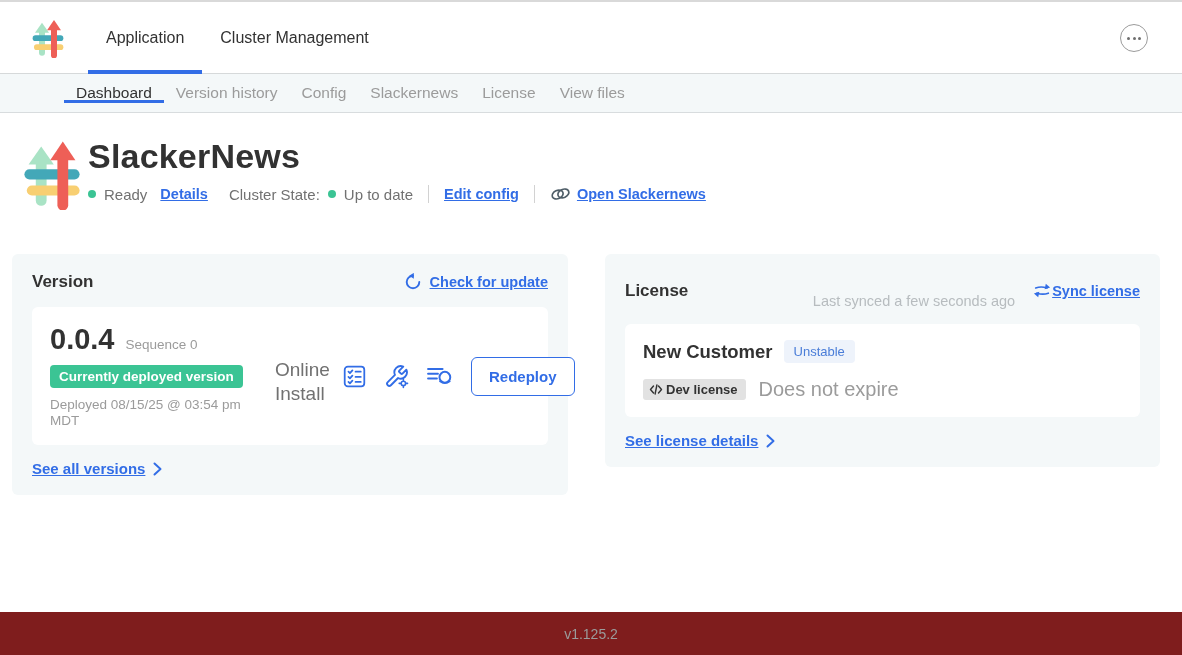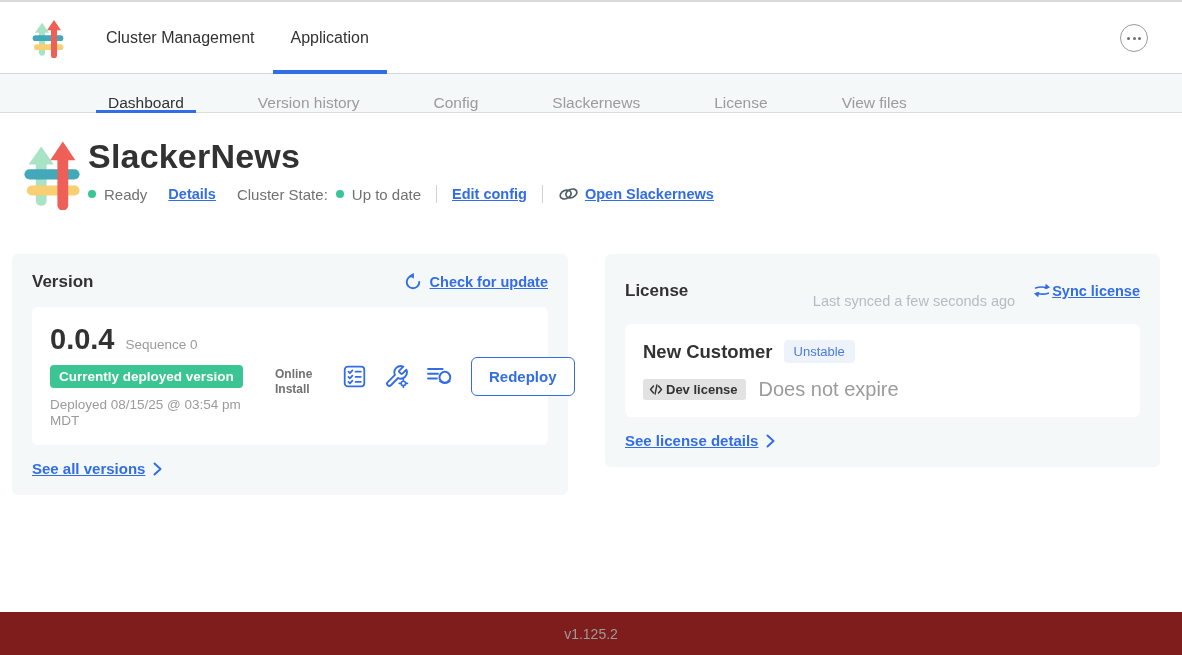--- a/index.html
+++ b/index.html
@@ -39,40 +39,40 @@
   .menu-button{
     position:absolute;right:34px;top:22px;width:28px;height:28px;
     border-radius:50%;border:1.5px solid #9b9b9b;background:#fff;
     display:flex;align-items:center;justify-content:center;gap:2.5px;cursor:pointer;
   }
   .menu-button i{width:3px;height:3px;border-radius:50%;background:#6f6f6f;display:block;}
   
   .subnav{
     height:39px;background:var(--cardbg);
     border-bottom:1px solid #d8dcde;
-    display:flex;align-items:flex-end;
-    padding-left:96px;column-gap:50px;
+    display:flex;align-items:center;
+    padding-left:64px;
   }
   .tab{
     display:flex;align-items:center;padding:0 12px;
     font-size:15.5px;color:var(--lightgray);cursor:pointer;position:relative;white-space:nowrap;
   }
   .tab.active{color:var(--dark);}
   .tab.active::after{
     content:"";position:absolute;left:0;right:0;bottom:-1px;height:3px;background:var(--blue);
   }
   
   .masthead{margin:25px 0 0 16px;display:flex;align-items:flex-start;}
   .logo-large{width:72px;height:72px;flex:0 0 auto;}
   .app-title{font-size:34px;font-weight:bold;color:var(--dark);letter-spacing:.2px;line-height:1.1;}
   .status-row{display:flex;align-items:center;margin-top:10px;font-size:15px;color:var(--gray);}
   .dot{width:8px;height:8px;border-radius:50%;background:var(--green);display:inline-block;margin-right:8px;flex:0 0 auto;}
   .blue-link{color:var(--blue);text-decoration:underline;font-weight:bold;cursor:pointer;}
   .status-row .sep{width:1px;height:18px;background:#d2d2d2;margin:0 15px;}
-  .status-row .details{margin-left:21px;font-size:14.5px;}
+  .status-row .details{margin-left:13px;font-size:14.5px;}
   .status-row .cluster-label{margin-left:21px;margin-right:8px;}
   .open-app{display:flex;align-items:center;gap:6px;}
   
   .cards{margin-top:44px;padding:0 12px;display:flex;gap:37px;align-items:flex-start;}
   .card{background:var(--cardbg);border-radius:6px;padding:18px 20px;}
   .card.version{width:556px;}
   .card.license{width:555px;}
   .card-head{display:flex;align-items:center;}
   .card-title{font-size:17px;font-weight:bold;color:var(--dark);}
   .card-head .right{margin-left:auto;display:flex;align-items:center;gap:8px;}
@@ -84,21 +84,21 @@
   .ver-left{width:225px;flex:0 0 auto;}
   .ver-num-row{display:flex;align-items:baseline;gap:11px;}
   .ver-num{font-size:29px;font-weight:bold;color:var(--dark);}
   .ver-seq{font-size:13.5px;color:var(--lightgray);}
   .deployed-badge{
     display:inline-block;margin-top:9px;background:var(--green);color:#fff;
     font-size:13.5px;font-weight:bold;padding:4px 9px;border-radius:4px;
   }
   .deployed-at{margin-top:9px;font-size:13.5px;color:var(--lightgray);max-width:215px;line-height:1.2;}
   .ver-right{margin-left:auto;display:flex;align-items:center;gap:17px;}
-  .install-type{color:var(--gray);font-weight:bold;font-size:12px;width:50px;line-height:1.25;margin-top:12px;}
+  .install-type{color:var(--gray);font-weight:normal;font-size:19px;width:50px;line-height:1.25;margin-top:12px;}
   .icon-btn{display:flex;align-items:center;cursor:pointer;background:none;border:none;padding:0;}
   .redeploy-btn{
     background:#fff;border:1.5px solid var(--blue);color:var(--blue);
     font-weight:bold;font-size:15px;padding:10px 17px;border-radius:6px;cursor:pointer;
     font-family:inherit;
   }
   .card-footer-link{margin-top:15px;display:flex;align-items:center;gap:7px;font-size:15px;}
   
   .lic-name-row{display:flex;align-items:center;gap:11px;}
   .customer-name{font-size:18.5px;font-weight:bold;color:var(--dark);}
@@ -129,25 +129,25 @@
     <svg viewBox="0 0 60 60" width="40" height="40">
       <line x1="21" y1="52" x2="21" y2="20" stroke="#a9e3c5" stroke-width="9" stroke-linecap="round"></line>
       <polygon points="21,7 10.5,22 31.5,22" fill="#a9e3c5"></polygon>
       <rect x="7" y="26" width="46" height="8.5" rx="4.25" fill="#43a8b8"></rect>
       <rect x="9" y="39.5" width="44" height="8.5" rx="4.25" fill="#f8cf72"></rect>
       <line x1="39" y1="56" x2="39" y2="17" stroke="#ee5f57" stroke-width="9" stroke-linecap="round"></line>
       <polygon points="39,3 28.5,18.5 49.5,18.5" fill="#ee5f57"></polygon>
     </svg>
   </div>
   <div class="topnav">
+    <div class="topnav-item active">
+      <span>Application</span>
+    </div>
     <div class="topnav-item" style="color:#323232;">
       <span>Cluster Management</span>
-    </div>
-    <div class="topnav-item active">
-      <span>Application</span>
     </div>
   </div>
   <div class="menu-button">
     <i></i>
       <i></i>
       <i></i>
   </div>
 </div>
 
 <div class="subnav">

